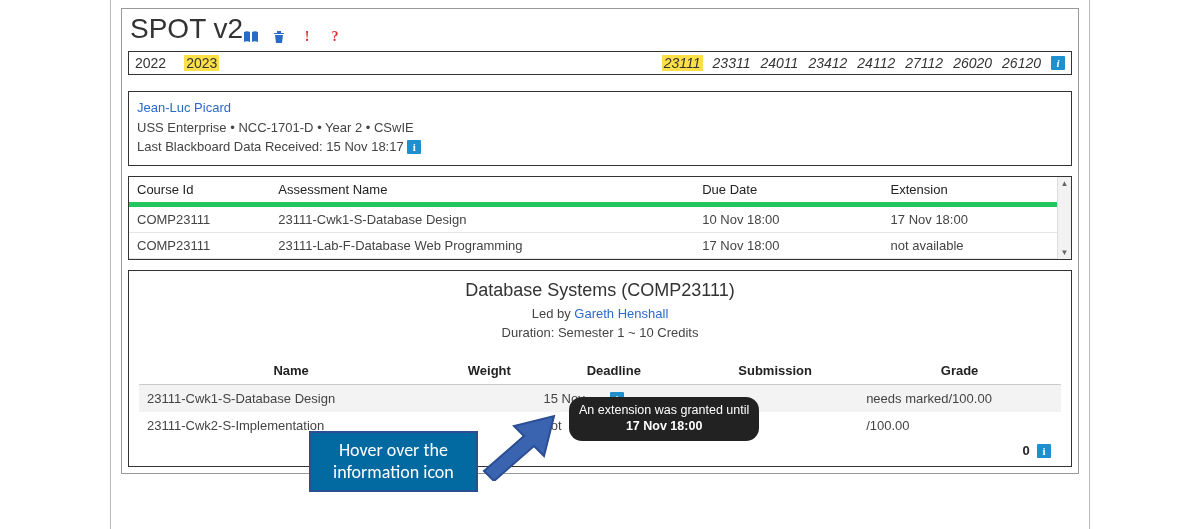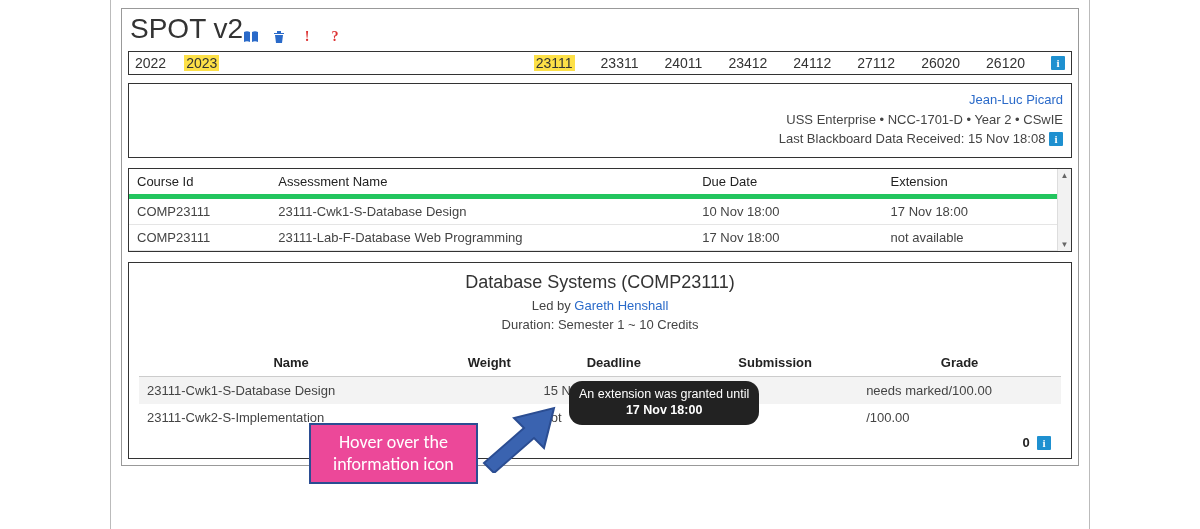--- a/index.html
+++ b/index.html
@@ -56,41 +56,41 @@
   .year-course-bar {
     border: 1px solid #333;
     padding: 3px 6px;
     display: flex;
     justify-content: space-between;
     align-items: center;
     font-size: 14px;
   }
   .year-list { display: flex; gap: 18px; align-items: center; }
   .year-item { color: #333; }
-  .course-list { display: flex; gap: 26px; align-items: center; }
+  .course-list { display: flex; gap: 10px; align-items: center; font-style: italic; }
   .course-item { color: #333; }
   .hl-green { background: #fde047; padding: 0 2px; }
   .info-badge {
     display: inline-flex;
     align-items: center;
     justify-content: center;
     background: #1e90d0;
     color: #fff;
     width: 14px;
     height: 14px;
     font-size: 11px;
     font-weight: bold;
     font-family: "Times New Roman", serif;
     border-radius: 1px;
   }
   .student-card {
     border: 1px solid #333;
-    margin-top: 8px;
+    margin-top: 16px;
     padding: 6px 8px 8px 8px;
-    text-align: right;
+    text-align: left;
     font-size: 13px;
     color: #444;
     line-height: 1.5;
   }
   a.link { color: #2a6ac9; text-decoration: none; }
   .assess-table-wrap {
     border: 1px solid #333;
     margin-top: 10px;
     padding: 0;
     position: relative;
@@ -170,26 +170,27 @@
     position: absolute;
     background: #222;
     color: #fff;
     border-radius: 13px;
     padding: 5px 10px 6px 10px;
     font-size: 12.5px;
     text-align: center;
     line-height: 1.35;
     z-index: 20;
     white-space: nowrap;
+    margin-top: 8px;
   }
   .tooltip .strong { font-weight: 700; }
   
   .callout {
     position: absolute;
-    background: #ec4899;
+    background: #0369a1;
     border: 2px solid #2b4d92;
     color: #fff;
     padding: 6px 22px;
     font-family: Calibri, Arial, sans-serif;
     font-size: 18px;
     text-align: center;
     line-height: 1.25;
     z-index: 15;
   }
   .callout-arrow {
@@ -242,21 +243,21 @@
     <div class="student-card">
       <div><a class="link">Jean-Luc Picard</a></div>
       <div>
         <span>USS Enterprise</span> •
         <span>NCC-1701-D</span> •
         <span>Year 2</span> •
         <span>CSwIE</span>
       </div>
       <div>
         <span>Last Blackboard Data Received:</span>
-        <span>15 Nov 18:08</span>
+        <span>15 Nov 18:17</span>
         <span class="info-badge">i</span>
       </div>
     </div>
 
     <div class="assess-table-wrap">
       <table class="assess-table">
         <thead>
           <tr>
             <th style="width:15%">Course Id</th>
             <th style="width:45%">Assessment Name</th>

